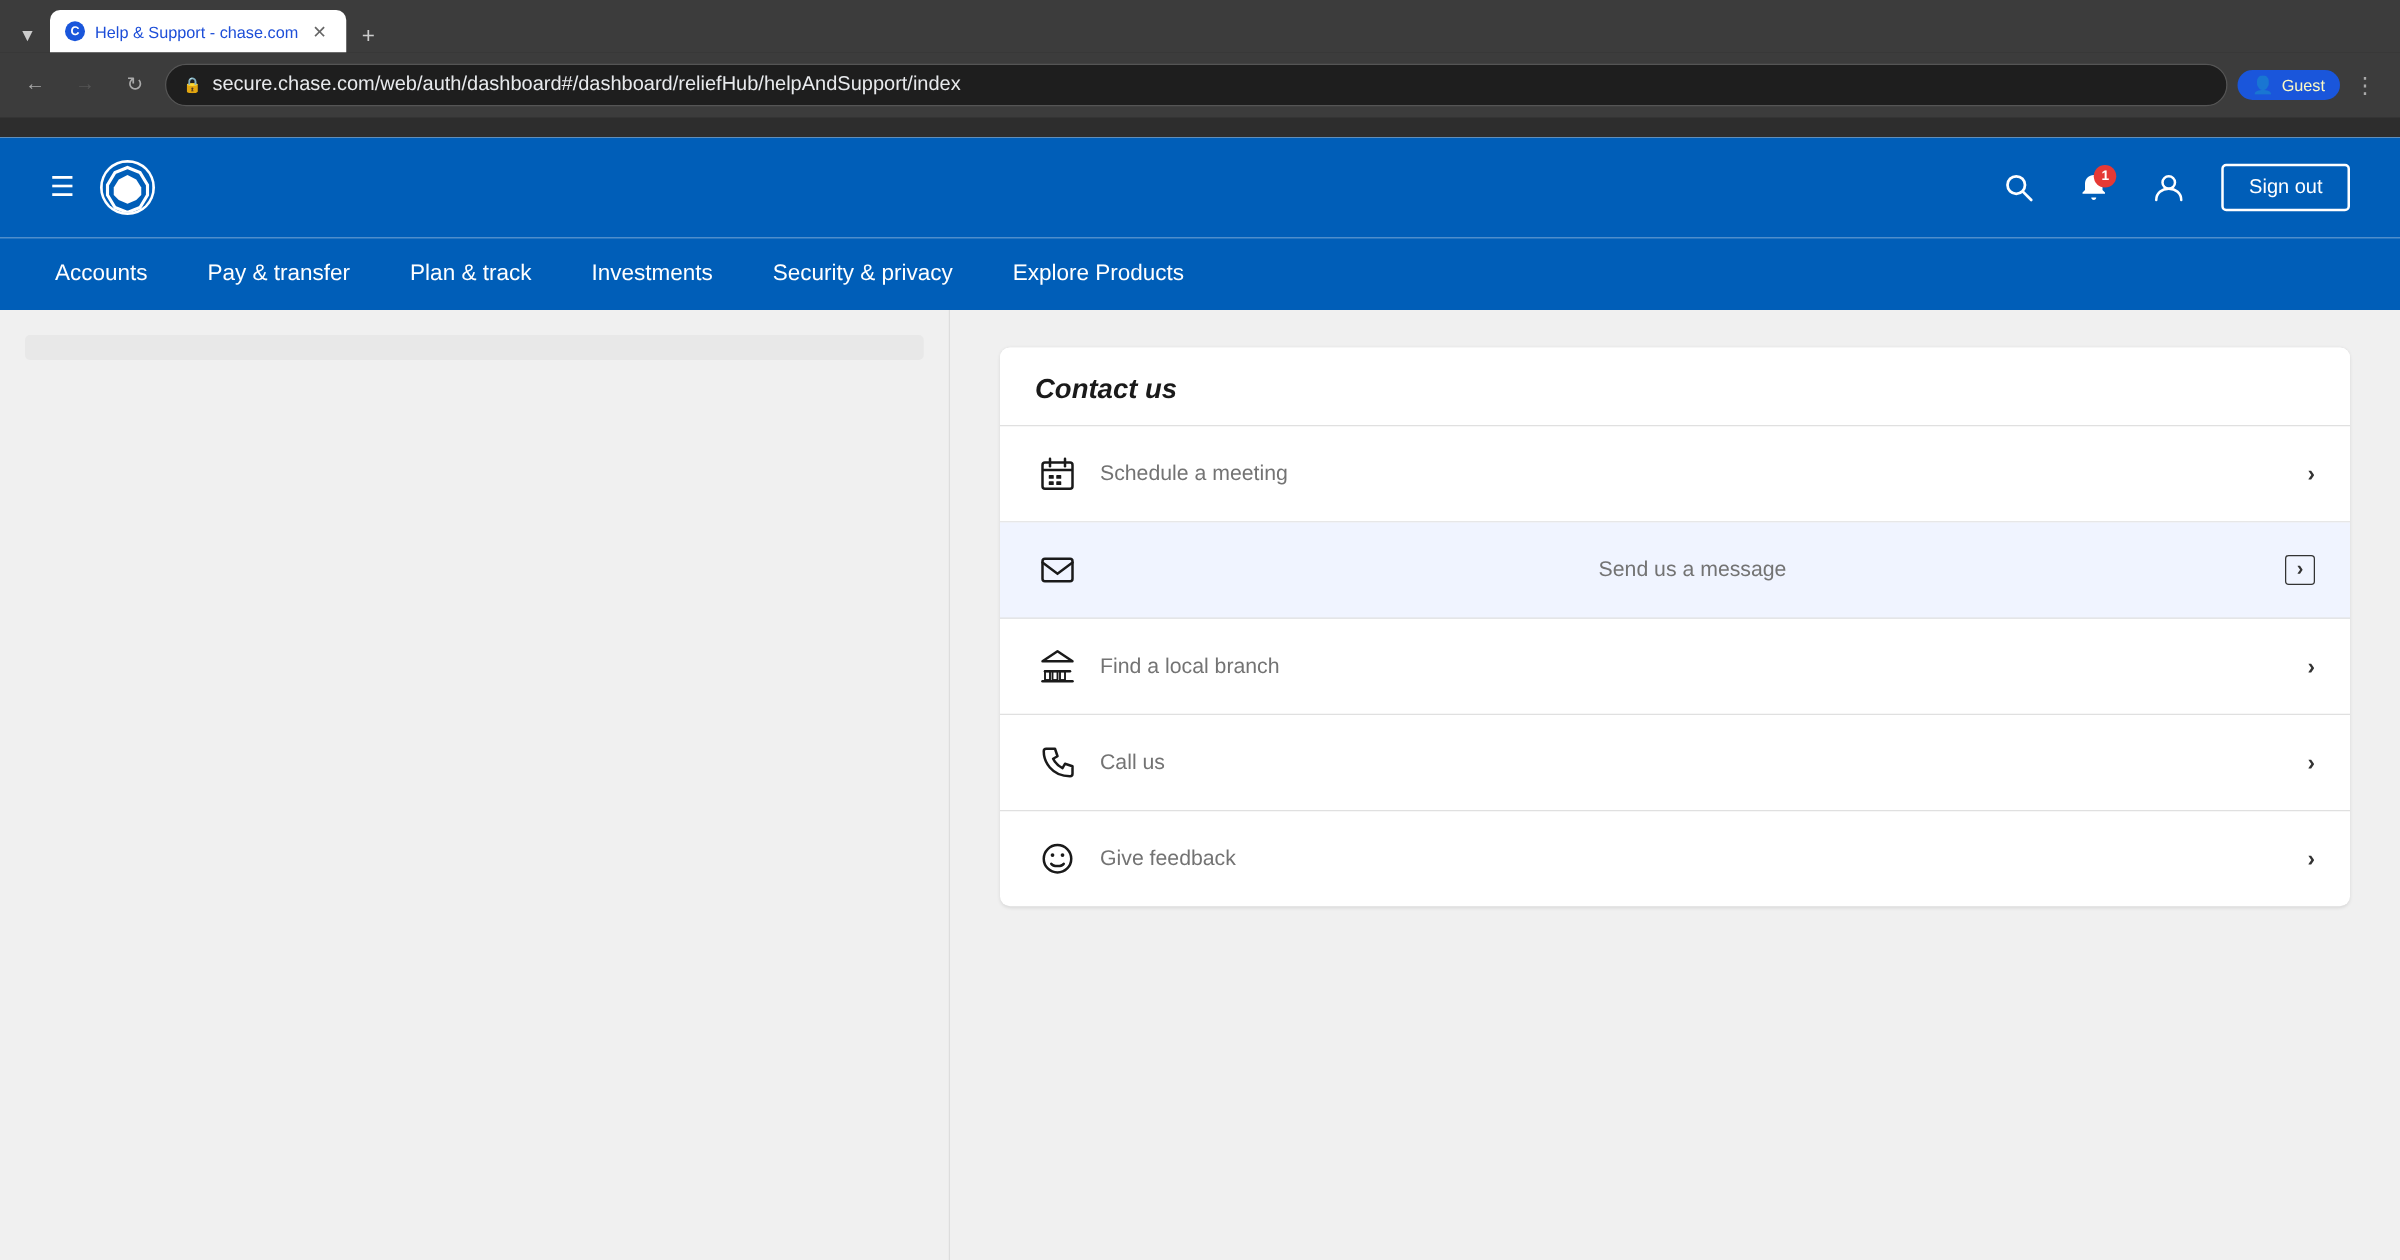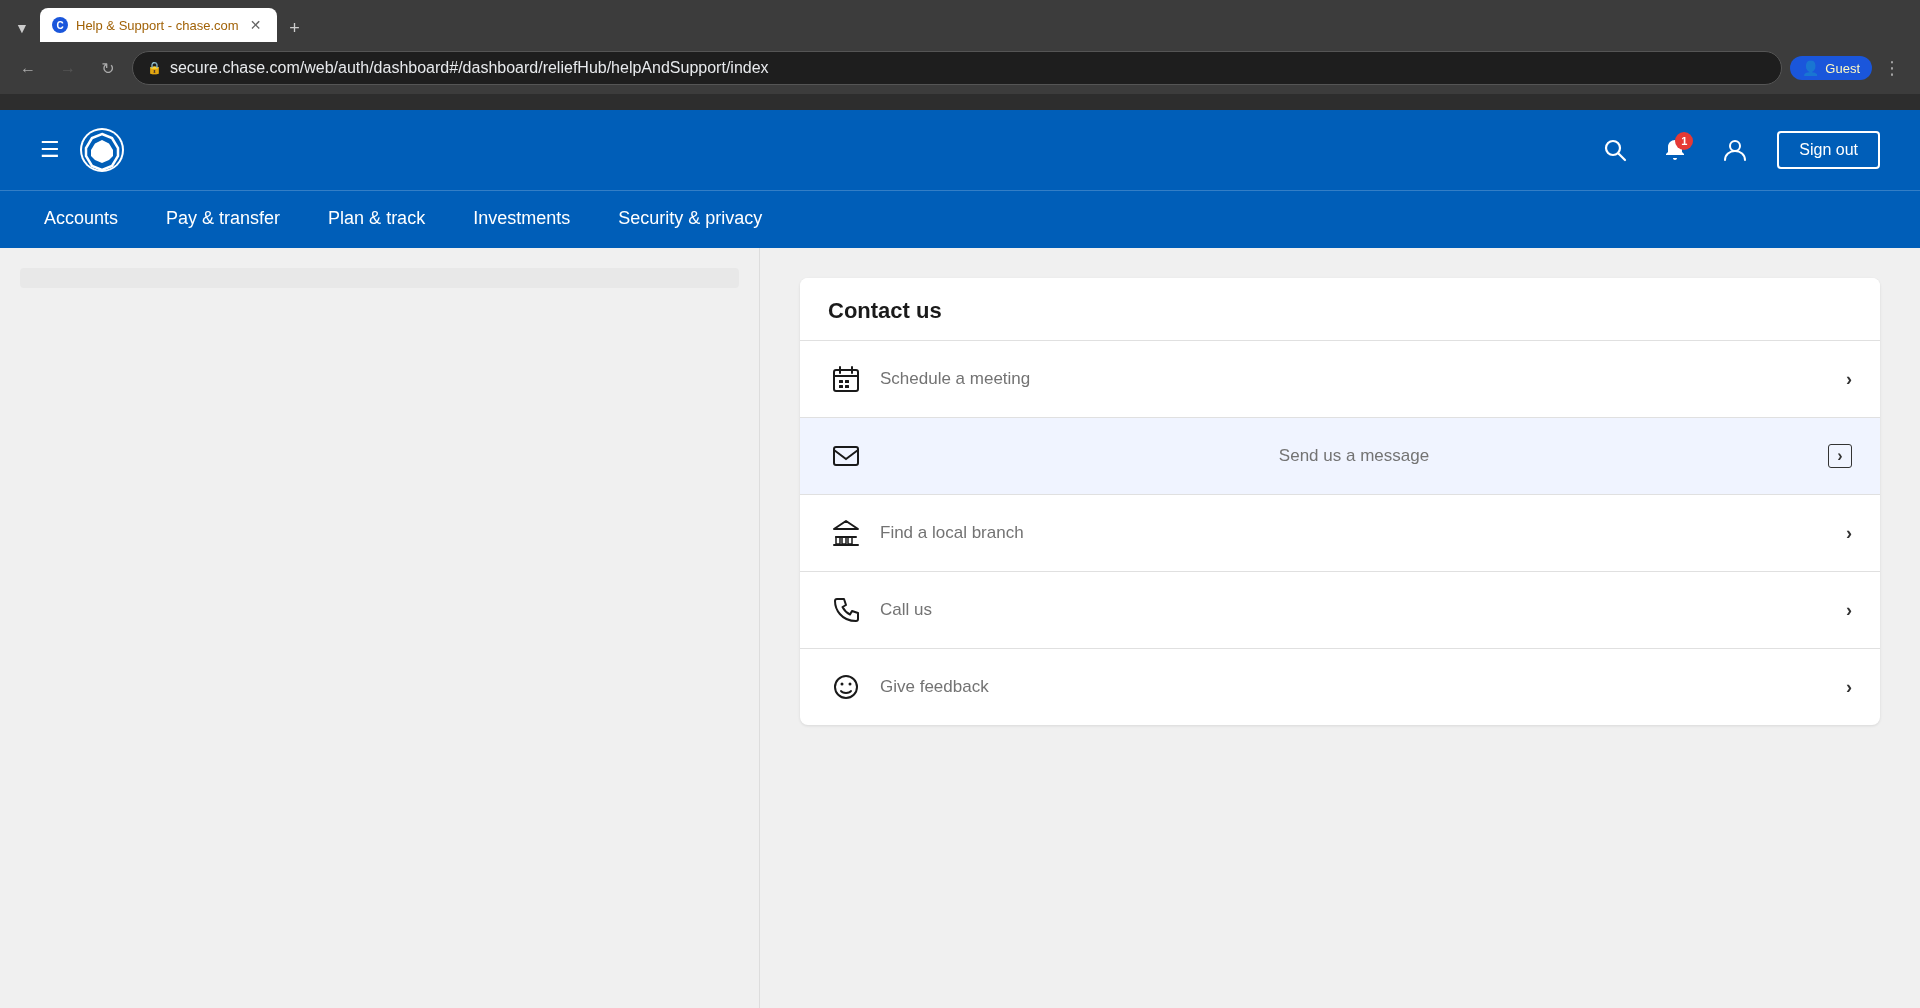--- a/index.html
+++ b/index.html
@@ -4,21 +4,21 @@
   <style>
     * { margin: 0; padding: 0; box-sizing: border-box; }
     body { font-family: -apple-system, BlinkMacSystemFont, 'Segoe UI', Arial, sans-serif; background: #f0f0f0; width: 1920px; height: 1008px; overflow: hidden; }
 
     
     .browser-chrome { background: #2d2d2d; height: 110px; display: flex; flex-direction: column; }
     .browser-tab-bar { background: #3c3c3c; height: 42px; display: flex; align-items: flex-end; padding: 0 8px; gap: 4px; }
     .tab-switcher { color: #ccc; cursor: pointer; width: 28px; height: 28px; display: flex; align-items: center; justify-content: center; font-size: 14px; }
     .browser-tab { background: #ffffff; border-radius: 8px 8px 0 0; height: 34px; padding: 0 12px; display: flex; align-items: center; gap: 8px; min-width: 200px; max-width: 240px; }
     .tab-favicon { width: 16px; height: 16px; background: #1a56db; border-radius: 50%; display: flex; align-items: center; justify-content: center; font-size: 10px; color: white; font-weight: bold; }
-    .tab-title { font-size: 13px; color: #a16207; flex: 1; white-space: nowrap; overflow: hidden; text-overflow: ellipsis; }
+    .tab-title { font-size: 13px; color: #1d4ed8; flex: 1; white-space: nowrap; overflow: hidden; text-overflow: ellipsis; }
     .tab-close { color: #666; cursor: pointer; font-size: 14px; width: 18px; height: 18px; display: flex; align-items: center; justify-content: center; border-radius: 3px; }
     .tab-new { color: #ccc; cursor: pointer; width: 28px; height: 28px; display: flex; align-items: center; justify-content: center; font-size: 18px; }
     .browser-toolbar { background: #3c3c3c; height: 52px; display: flex; align-items: center; padding: 0 12px; gap: 8px; }
     .nav-btn { color: #aaa; background: none; border: none; cursor: pointer; width: 32px; height: 32px; display: flex; align-items: center; justify-content: center; font-size: 16px; border-radius: 4px; }
     .nav-btn.disabled { color: #555; cursor: default; }
     .address-bar { flex: 1; background: #1e1e1e; border: 1px solid #555; border-radius: 20px; height: 34px; display: flex; align-items: center; padding: 0 14px; gap: 8px; }
     .address-bar-icon { color: #8ab4f8; font-size: 12px; }
     .address-bar-url { color: #e8eaed; font-size: 16px; flex: 1; }
     .toolbar-actions { display: flex; align-items: center; gap: 4px; }
     .profile-btn { background: #1a56db; border-radius: 20px; padding: 4px 12px; display: flex; align-items: center; gap: 6px; cursor: pointer; }
@@ -42,21 +42,21 @@
     .chase-nav { background: #005eb8; border-top: 1px solid rgba(255,255,255,0.2); height: 58px; display: flex; align-items: center; padding: 0 40px; gap: 40px; }
     .nav-item { color: white; font-size: 18px; font-weight: 500; cursor: pointer; padding: 0 4px; height: 70px; display: flex; align-items: center; border-bottom: 3px solid transparent; text-decoration: none; white-space: nowrap; }
 
     
     .content-area { flex: 1; display: flex; overflow: hidden; }
     .left-panel { width: 760px; flex-shrink: 0; background: #f0f0f0; border-right: 1px solid #ddd; padding: 20px; }
     .right-panel { flex: 1; background: #f0f0f0; padding: 30px 40px; overflow-y: auto; }
 
     
     .contact-card { background: white; border-radius: 8px; overflow: hidden; box-shadow: 0 1px 3px rgba(0,0,0,0.1); }
-    .contact-card-header { background: white; padding: 20px 28px 16px; border-bottom: 1px solid #e0e0e0; }
+    .contact-card-header { background: white; padding: 20px 28px 16px; border-bottom: 1px solid #e0e0e0; font-style: italic; }
     .contact-card-title { font-size: 22px; font-weight: 600; color: #1a1a1a; }
     .contact-item { display: flex; align-items: center; padding: 20px 28px; border-bottom: 1px solid #e0e0e0; cursor: pointer; transition: background 0.15s; }
     .contact-item:last-child { border-bottom: none; }
     .contact-item-icon { width: 36px; height: 36px; display: flex; align-items: center; justify-content: center; margin-right: 16px; flex-shrink: 0; color: #1a1a1a; }
     .contact-item-label { font-size: 17px; color: #737373; flex: 1; }
     .contact-item-arrow { color: #333; font-size: 18px; font-weight: bold; }
     .contact-item.active { background: #f0f4ff; text-align: center; }
 
     
     svg { display: block; }
@@ -135,20 +135,21 @@
       <button class="sign-out-btn">Sign out</button>
     </div>
   </div>
 
   <nav class="chase-nav">
     <a class="nav-item">Accounts</a>
     <a class="nav-item">Pay &amp; transfer</a>
     <a class="nav-item">Plan &amp; track</a>
     <a class="nav-item">Investments</a>
     <a class="nav-item">Security &amp; privacy</a>
+    <a class="nav-item">Explore Products</a>
   </nav>
 
   <div class="content-area">
 
     <div class="left-panel">
 
       <div style="height:20px; background: #e8e8e8; border-radius:4px; margin-bottom:12px;"></div>
     </div>
 
     <div class="right-panel">

